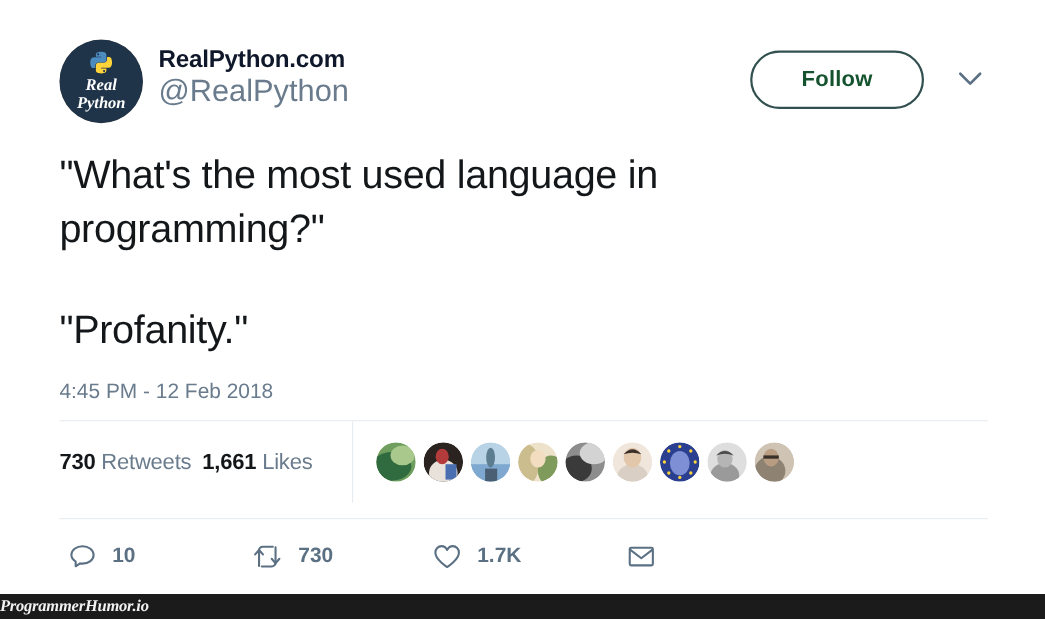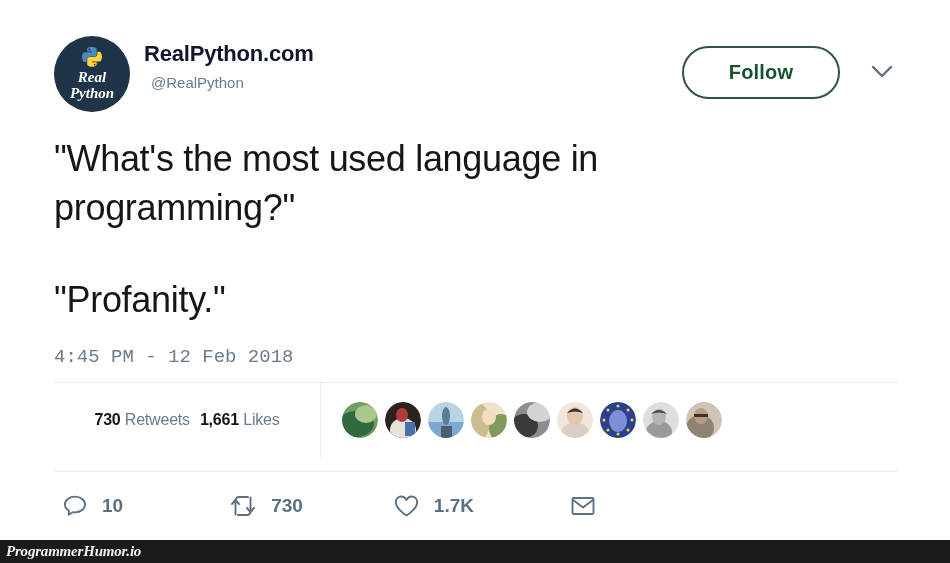--- a/index.html
+++ b/index.html
@@ -55,26 +55,25 @@
   .author-name {
     font-size: 22px;
     font-weight: bold;
     color: #0f172a;
     letter-spacing: -0.2px;
     line-height: 28px;
     white-space: nowrap;
   }
 
   .author-handle {
-    font-size: 15px;
+    font-size: 28px;
     color: #697b8c;
     line-height: 28px;
     margin-top: 1px;
     white-space: nowrap;
-    margin-left: 7px;
   }
 
   .follow-btn {
     position: absolute;
     right: 58px;
     top: 16px;
     width: 158px;
     height: 53px;
     border: 2px solid #31504f;
     border-radius: 27px;
@@ -119,45 +118,43 @@
     line-height: 49px;
     color: #14171a;
     letter-spacing: -0.3px;
   }
 
   .timestamp {
     margin-top: 22px;
     font-size: 19px;
     color: #697b8c;
     letter-spacing: 0px;
-    font-family: Liberation Mono, monospace;
   }
 
   
   .divider {
     margin-top: 14px;
     height: 1px;
     background: #e6ecf0;
     width: 844px;
   }
 
   .stats-row {
     position: relative;
     height: 74px;
     display: flex;
     align-items: center;
   }
 
   .stats-counts {
     width: 266px;
-    font-size: 16px;
+    font-size: 20px;
     color: #697b8c;
     white-space: nowrap;
     letter-spacing: -0.2px;
-    text-align: center;
   }
 
   .stats-counts b {
     color: #14171a;
     font-weight: bold;
   }
 
   .stats-counts .gap { display: inline-block; width: 10px; }
 
   .vdivider {
@@ -225,21 +222,21 @@
     display: flex;
     align-items: center;
   }
 
   .footer-text {
     color: #f2f2f2;
     font-family: "Liberation Serif", serif;
     font-style: italic;
     font-weight: bold;
     font-size: 15px;
-    padding-left: 6px;
+    padding-left: 0;
     letter-spacing: -0.2px;
   }
 </style>
 </head>
 <body>
 
 <div id="page">
 
   <div class="tweet">
 

